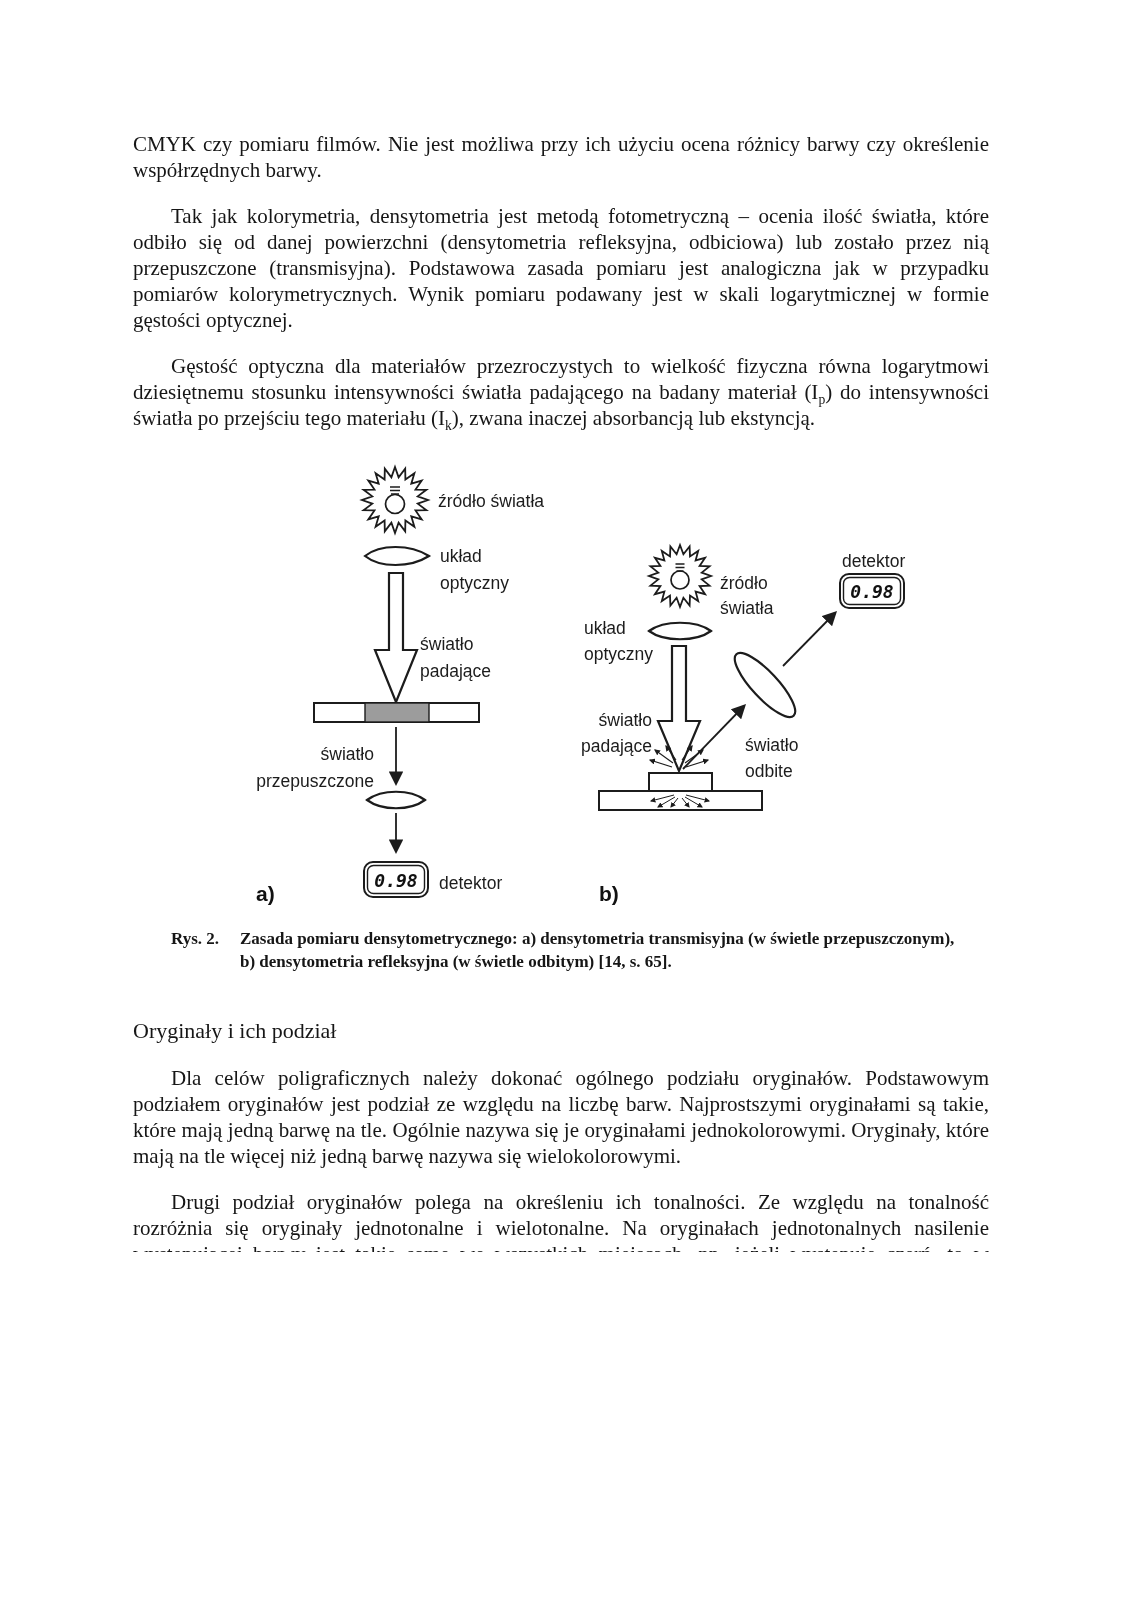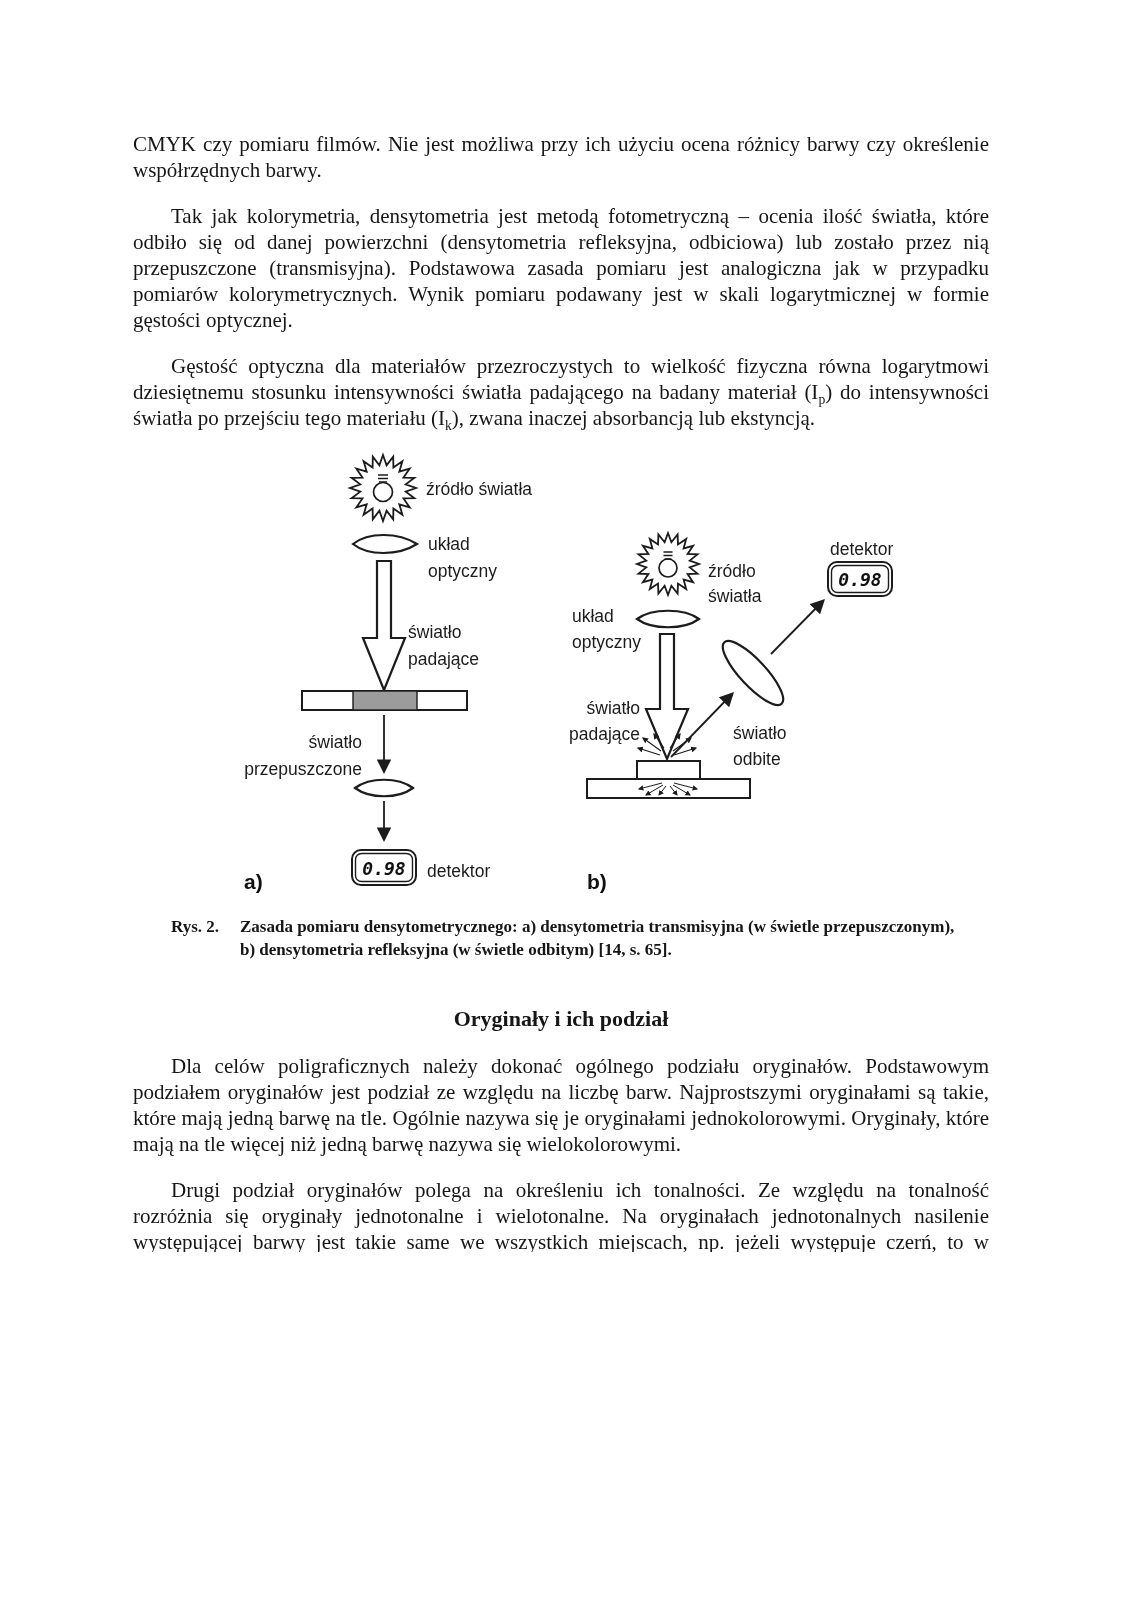--- a/index.html
+++ b/index.html
@@ -20,43 +20,42 @@
     margin:0;
     font-size:21px;
     line-height:26px;
     text-align:justify;
   }
   p.indent{text-indent:38px;margin-top:20px;}
   sub{font-size:0.65em;line-height:0;}
   .figure{
     position:relative;
     width:856px;height:470px;
-    margin:0;
+    margin:12px;
   }
   .figure svg{position:absolute;left:97px;top:0;}
   .fig-label{font-family:"Liberation Sans",sans-serif;font-size:17.5px;fill:#1c1c1c;}
   .fig-label-bold{font-family:"Liberation Sans",sans-serif;font-size:21px;font-weight:bold;fill:#111;}
   .detector-value{font-family:"DejaVu Sans Mono",monospace;font-style:italic;font-weight:bold;font-size:18px;fill:#111;}
   .ln{stroke:#1c1c1c;fill:none;}
   .shape{stroke:#1c1c1c;fill:#ffffff;}
   .caption{
     display:flex;
     margin:14px 0 0 38px;
     font-size:17px;
     line-height:23px;
     width:796px;
   }
   .cap-label{font-weight:bold;flex:0 0 69px;}
   .cap-text{flex:1;font-weight:bold;}
   h2.heading{
     margin:44px 0 18px 0;
     font-size:22px;
     line-height:28px;
-    font-weight:bold;
-    text-align:center;
+    font-weight:normal;
   }
   .footer-rule{
     position:absolute;
     left:133px;top:1504px;
     width:884px;height:3px;
     background:#1e1e1e;
   }
   .footer-text{
     position:absolute;
     left:96px;top:1513px;

